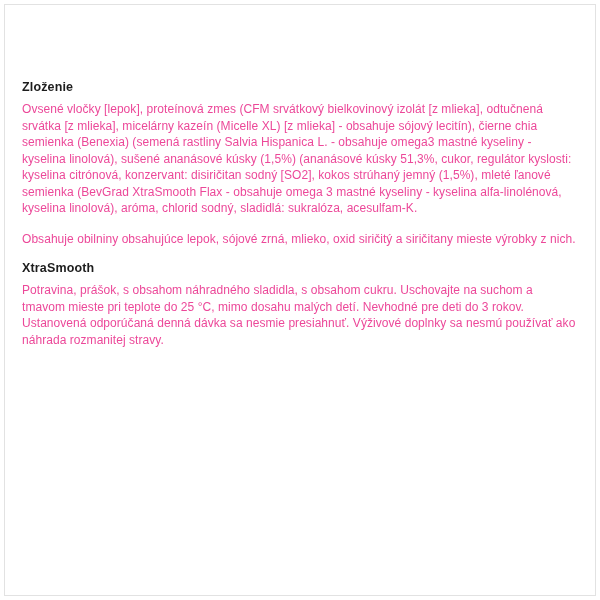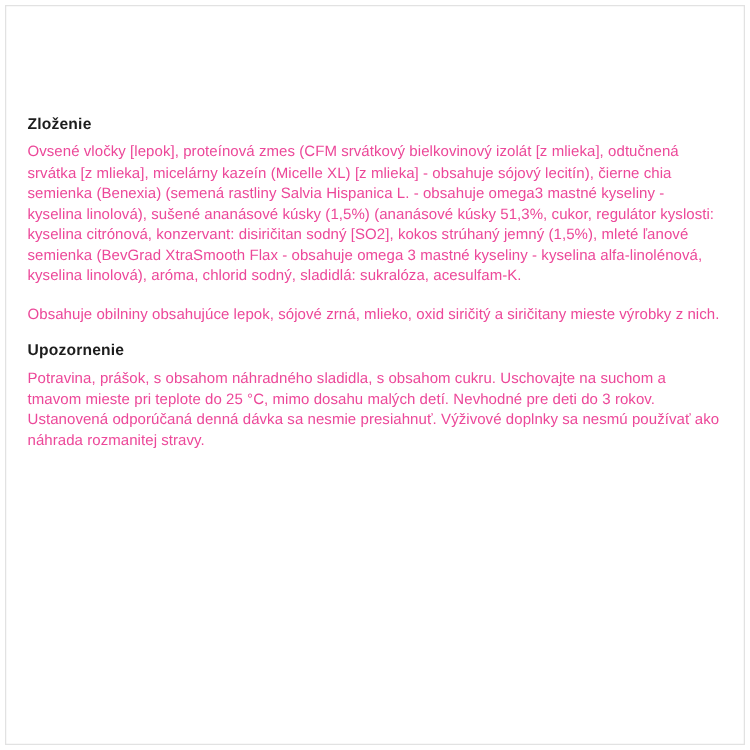--- a/index.html
+++ b/index.html
@@ -25,21 +25,21 @@
     left: 4px;
     top: 4px;
     right: 4px;
     bottom: 4px;
     border: 1px solid #e2e2e2;
     pointer-events: none;
   }
   .content {
     position: absolute;
     left: 22px;
-    top: 92px;
+    top: 80px;
     width: 556px;
   }
   .section {
     margin-bottom: 14px;
   }
   .section-title {
     font-size: 12.5px;
     font-weight: bold;
     color: #1d1d1d;
     margin-bottom: 7px;
@@ -64,18 +64,18 @@
     <div class="section">
       <div class="section-title">Zloženie</div>
       <div class="section-body">Ovsené vločky [lepok], proteínová zmes (CFM srvátkový bielkovinový izolát [z mlieka], odtučnená srvátka [z mlieka], micelárny kazeín (Micelle XL) [z mlieka] - obsahuje sójový lecitín), čierne chia semienka (Benexia) (semená rastliny Salvia Hispanica L. - obsahuje omega3 mastné kyseliny - kyselina linolová), sušené ananásové kúsky (1,5%) (ananásové kúsky 51,3%, cukor, regulátor kyslosti: kyselina citrónová, konzervant: disiričitan sodný [SO2], kokos strúhaný jemný (1,5%), mleté ľanové semienka (BevGrad XtraSmooth Flax - obsahuje omega 3 mastné kyseliny - kyselina alfa-linolénová, kyselina linolová), aróma, chlorid sodný, sladidlá: sukralóza, acesulfam-K.</div>
     </div>
 
     <div class="section">
       <div class="section-body">Obsahuje obilniny obsahujúce lepok, sójové zrná, mlieko, oxid siričitý a siričitany mieste výrobky z nich.</div>
     </div>
 
     <div class="section">
-      <div class="section-title">Upozornenie</div>
+      <div class="section-title">XtraSmooth</div>
       <div class="section-body">Potravina, prášok, s obsahom náhradného sladidla, s obsahom cukru. Uschovajte na suchom a tmavom mieste pri teplote do 25 °C, mimo dosahu malých detí. Nevhodné pre deti do 3 rokov. Ustanovená odporúčaná denná dávka sa nesmie presiahnuť. Výživové doplnky sa nesmú používať ako náhrada rozmanitej stravy.</div>
     </div>
 
   </div>
 </div>
 
 </body></html>

